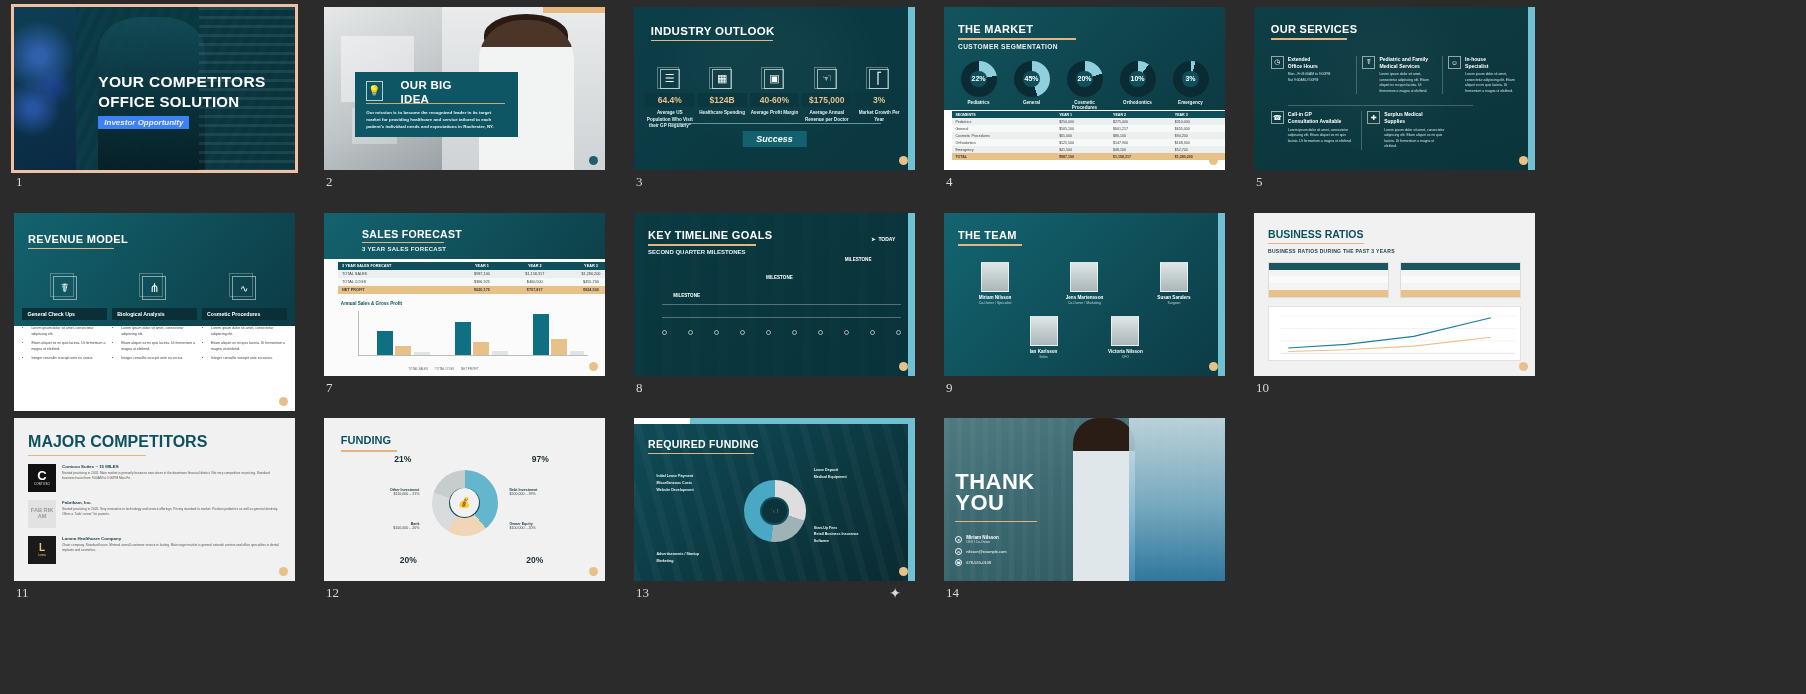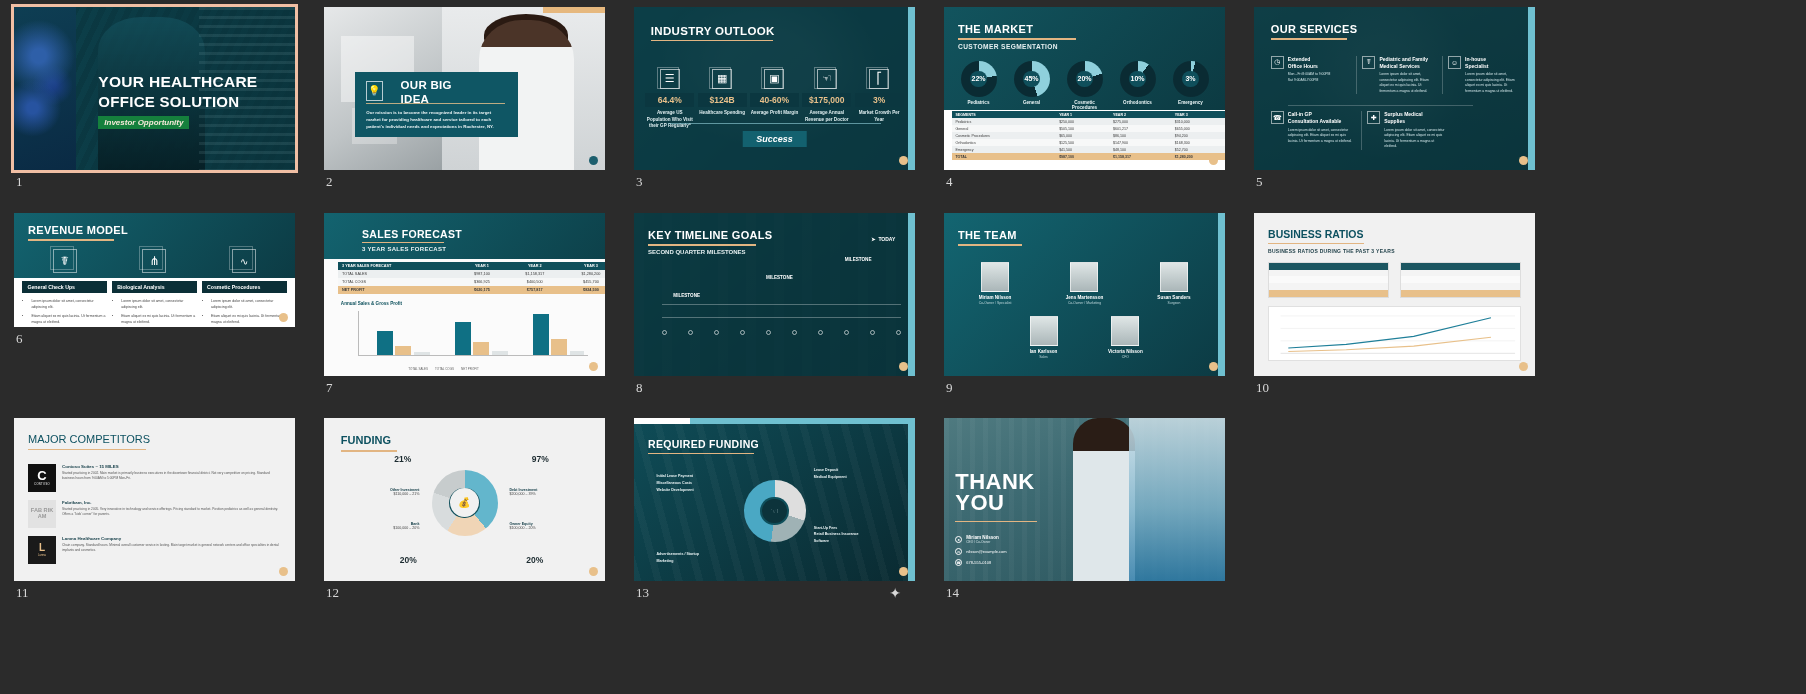--- a/index.html
+++ b/index.html
@@ -59,21 +59,21 @@
       linear-gradient(160deg,#0e3e53,#0a2a44);
   }
   .s1-figure { position:absolute; left:30%; top:6%; width:38%; bottom:0;
     background:linear-gradient(180deg, rgba(20,80,92,.75), rgba(6,30,36,.9));
     border-radius:40% 40% 0 0 / 22% 22% 0 0; filter:blur(.4px);
   }
   .s1-blinds { position:absolute; right:0; top:0; width:34%; bottom:0;
      background:repeating-linear-gradient(180deg, rgba(180,220,225,.10) 0 3px, rgba(0,0,0,0) 3px 9px);
   }
   .s1-title { position:absolute; left:30%; top:40%; right:6%; }
-  .s1-tag { display:inline-block; background:#15803d; color:#f4e9d8; font-style:italic;
+  .s1-tag { display:inline-block; background:#3b82f6; color:#f4e9d8; font-style:italic;
     font-weight:bold; padding:2px 6px; margin-top:5px; }
 
   
   .s2-left { position:absolute; left:0; top:0; width:42%; bottom:0;
     background:linear-gradient(150deg,#e6e8e9,#bfc4c6 60%,#9aa1a4);
   }
   .s2-greyobj { position:absolute; background:rgba(255,255,255,.45); }
   .s2-right { position:absolute; left:42%; top:0; right:0; bottom:0;
     background:linear-gradient(180deg,#e9ebec,#cfd3d5);
   }
@@ -132,21 +132,21 @@
 
 <div class="grid">
 
   <div class="cell sel" style="left:14px;top:7px;width:281px;height:163px;">
     <div class="thumb">
       <div class="s1-img"></div>
       <div class="s1-panelL"></div>
       <div class="s1-figure"></div>
       <div class="s1-blinds"></div>
       <div class="s1-title">
-        <div class="h1" style="font-size:15.5px;line-height:1.28;">YOUR HEALTHCARE</div>
+        <div class="h1" style="font-size:15.5px;line-height:1.28;">YOUR COMPETITORS</div>
         <div class="h1" style="font-size:15px;line-height:1.28;">OFFICE SOLUTION</div>
         <div class="s1-tag" style="font-size:8px;">Investor Opportunity</div>
       </div>
     </div>
     <span class="slidenum">1</span>
   </div>
 
   <div class="cell" style="left:324px;top:7px;width:281px;height:163px;">
     <div class="thumb" style="background:#dfe2e3;">
       <div class="s2-left"></div>
@@ -372,21 +372,21 @@
             </div>
           </div>
           <div style="color:#cfe4e7;font-size:3.4px;line-height:1.6;margin:3px 0 0 17px;">Lorem ipsum dolor sit amet, consectetur adipiscing elit. Etiam aliquet ex mi quis lacinia. Ut fermentum a magna ut eleifend.</div>
         </div>
       </div>
       <div class="dot-badge"></div>
     </div>
     <span class="slidenum">5</span>
   </div>
 
-  <div class="cell" style="left:14px;top:213px;width:281px;height:114px;">
+  <div class="cell" style="left:14px;top:213px;width:281px;height:198px;">
     <div class="thumb" style="background:#fff;">
       <div style="position:absolute;left:0;top:0;right:0;height:57%;background:linear-gradient(130deg,#13636f,#0c3b44);"></div>
       <div style="position:absolute;left:0;top:57%;right:0;bottom:0;background:#fff;"></div>
       <div style="position:absolute;left:5%;top:10%;">
         <div class="h1" style="font-size:11px;">REVENUE MODEL</div>
         <div class="rule" style="width:86px;margin-top:3px;"></div>
       </div>
       <div style="position:absolute;left:3%;right:3%;top:32%;display:flex;justify-content:space-between;">
         <div style="width:32%;">
           <div style="width:24px;height:24px;border:1px solid rgba(255,255,255,.5);margin:0 auto;display:flex;align-items:center;justify-content:center;color:#fff;font-size:12px;position:relative;">☤
@@ -600,21 +600,21 @@
       </div>
       <div class="dot-badge"></div>
     </div>
     <span class="slidenum">10</span>
   </div>
 
   <div class="cell" style="left:14px;top:418px;width:281px;height:163px;">
     <div class="thumb" style="background:#f1f1f1;">
       <div class="whitebg"></div>
       <div style="position:absolute;left:5%;top:9%;">
-        <div style="color:#0d5160;font-size:11px;font-weight:normal;">MAJOR COMPETITORS</div>
+        <div style="color:#0d5160;font-size:16px;font-weight:bold;">MAJOR COMPETITORS</div>
         <div class="rule" style="width:118px;margin-top:4px;"></div>
       </div>
       <div style="position:absolute;left:5%;right:5%;top:28%;">
         <div style="display:flex;gap:6px;margin-bottom:8px;">
           <div style="width:28px;height:28px;background:#111;color:#fff;display:flex;flex-direction:column;align-items:center;justify-content:center;flex:none;">
             <span style="font-size:13px;font-weight:bold;line-height:1;">C</span>
             <span style="font-size:2.6px;letter-spacing:.4px;margin-top:1px;">CONTOSO</span>
           </div>
           <div>
             <div style="color:#123c46;font-size:4.4px;font-weight:bold;">Contoso Suites – 15 MILES</div>

